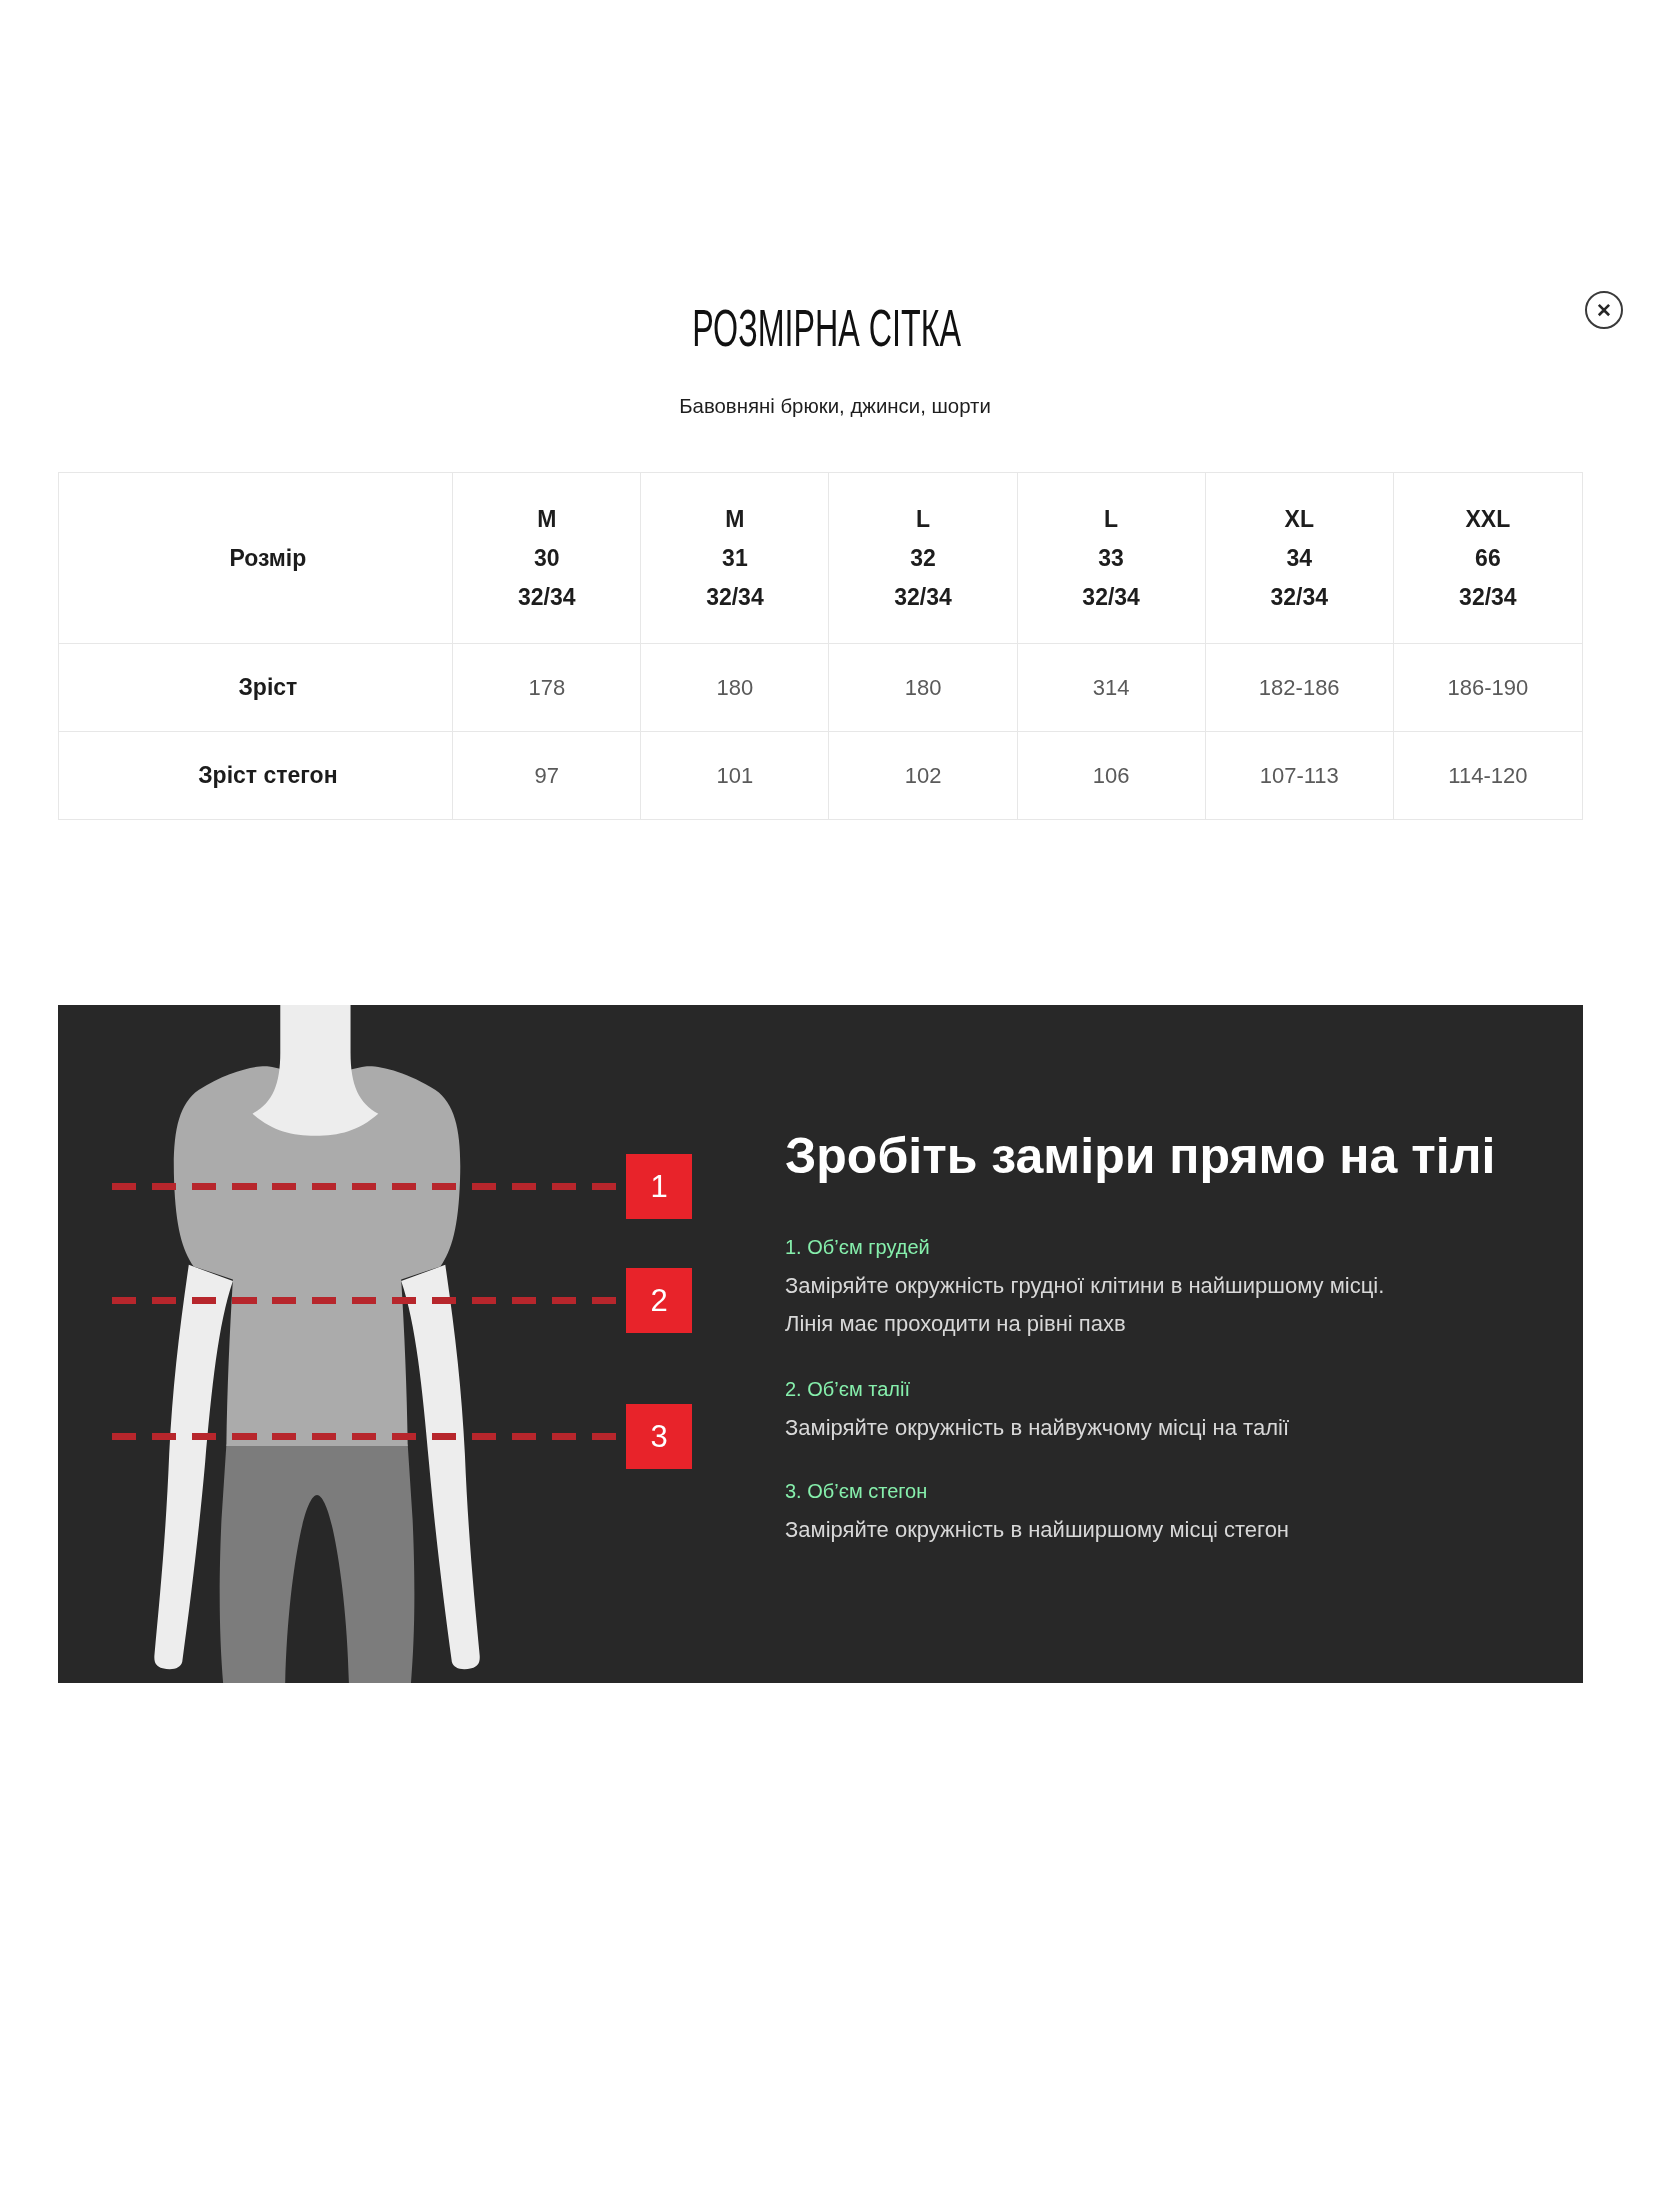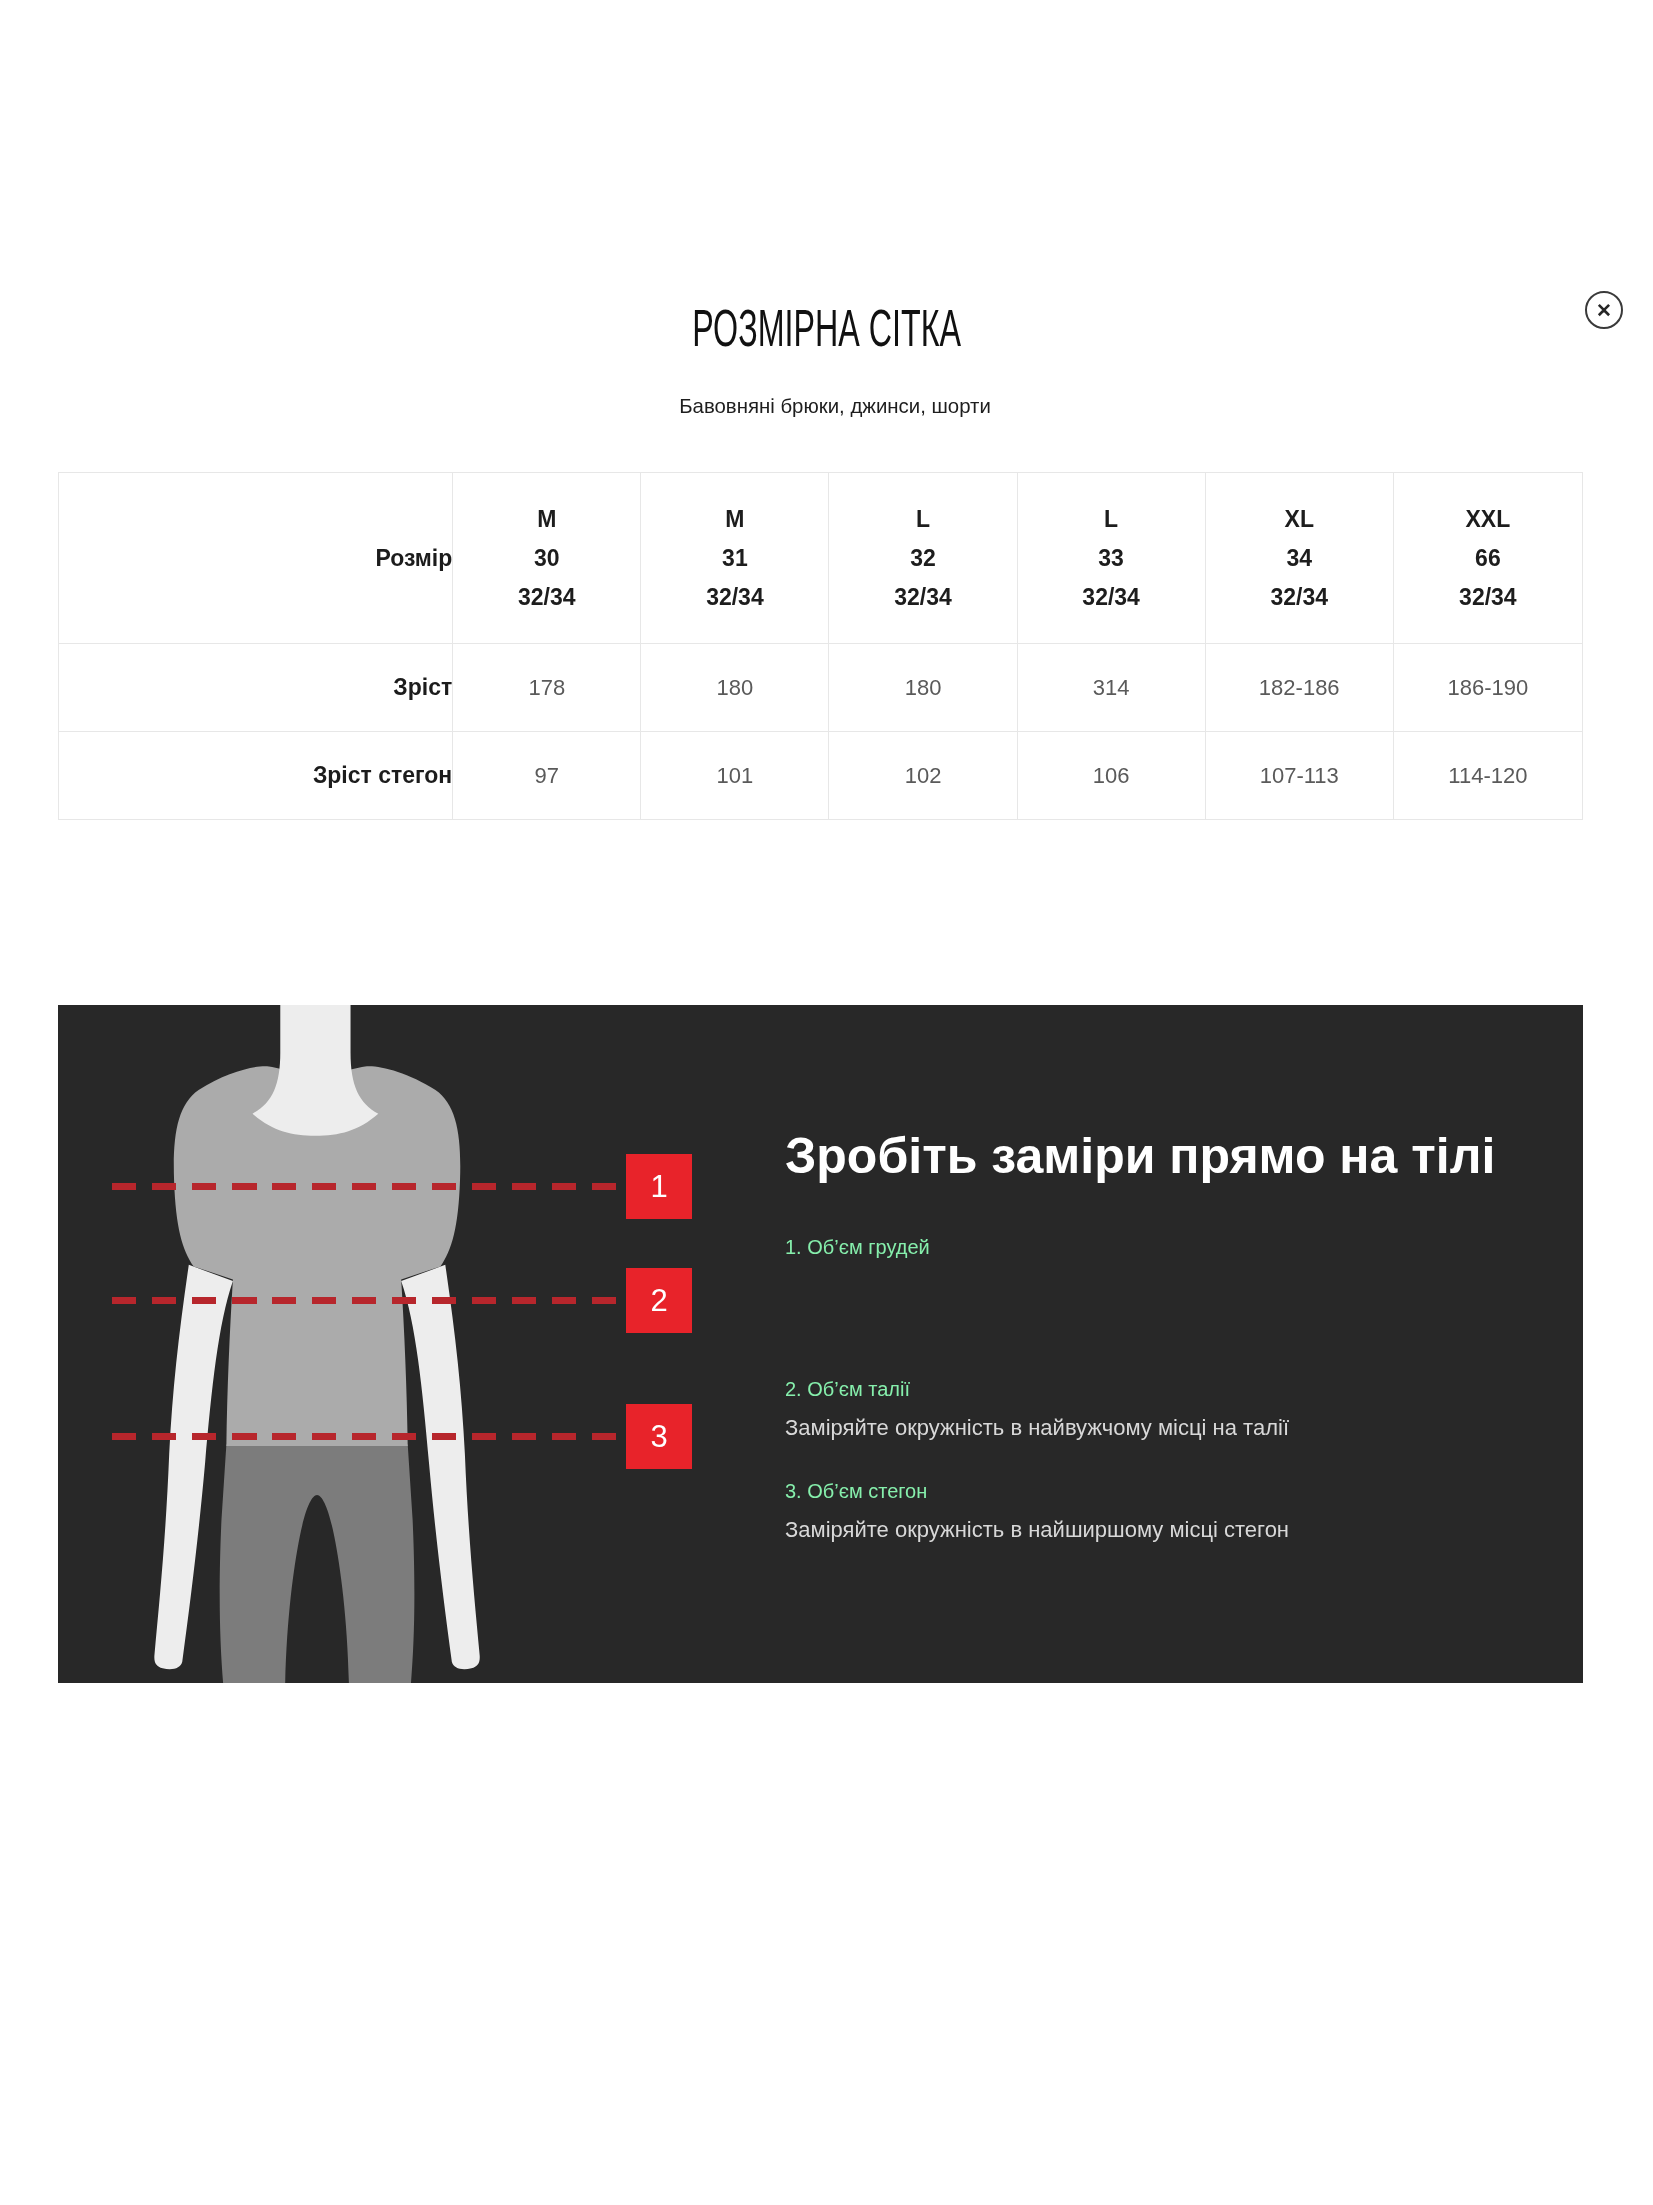--- a/index.html
+++ b/index.html
@@ -32,21 +32,21 @@
     position:absolute;left:58px;top:472px;width:1525px;
     border-collapse:collapse;table-layout:fixed;
   }
   .size-table td{
     border:1.6px solid #e7e7e7;vertical-align:middle;
     font-size:22px;color:#5a5a5a;text-align:center;padding:0;
   }
   .size-table tr.header-row td{height:170px;}
   .size-table tr.data-row td{height:87px;}
   .size-table td.label-cell{
-    text-align:right;padding-left:24.5px;font-weight:bold;color:#1c1c1c;font-size:23px;
+    text-align:center;padding-left:24.5px;font-weight:bold;color:#1c1c1c;font-size:23px;
   }
   .col-head{line-height:39px;font-weight:bold;color:#1d1d1d;font-size:23px;}
 
   
   .measure-panel{
     position:absolute;left:58px;top:1005px;width:1525px;height:678px;
     background:#282828;overflow:hidden;
   }
   .figure-svg{position:absolute;left:0;top:0;z-index:1;}
   .dash-line{
@@ -182,20 +182,22 @@
     </div>
   <div class="marker marker-3">
       <span>3</span>
     </div>
 
   <div class="guide-text">
     <div class="guide-heading">Зробіть заміри прямо на тілі</div>
 
     <div class="guide-step step-1">
       <p class="step-title">1. Об’єм грудей</p>
+      <p class="step-desc">Заміряйте окружність грудної клітини в найширшому місці.
+Лінія має проходити на рівні пахв</p>
     </div>
     <div class="guide-step step-2">
       <p class="step-title">2. Об’єм талії</p>
       <p class="step-desc">Заміряйте окружність в найвужчому місці на талії</p>
     </div>
     <div class="guide-step step-3">
       <p class="step-title">3. Об’єм стегон</p>
       <p class="step-desc">Заміряйте окружність в найширшому місці стегон</p>
     </div>
   </div>

